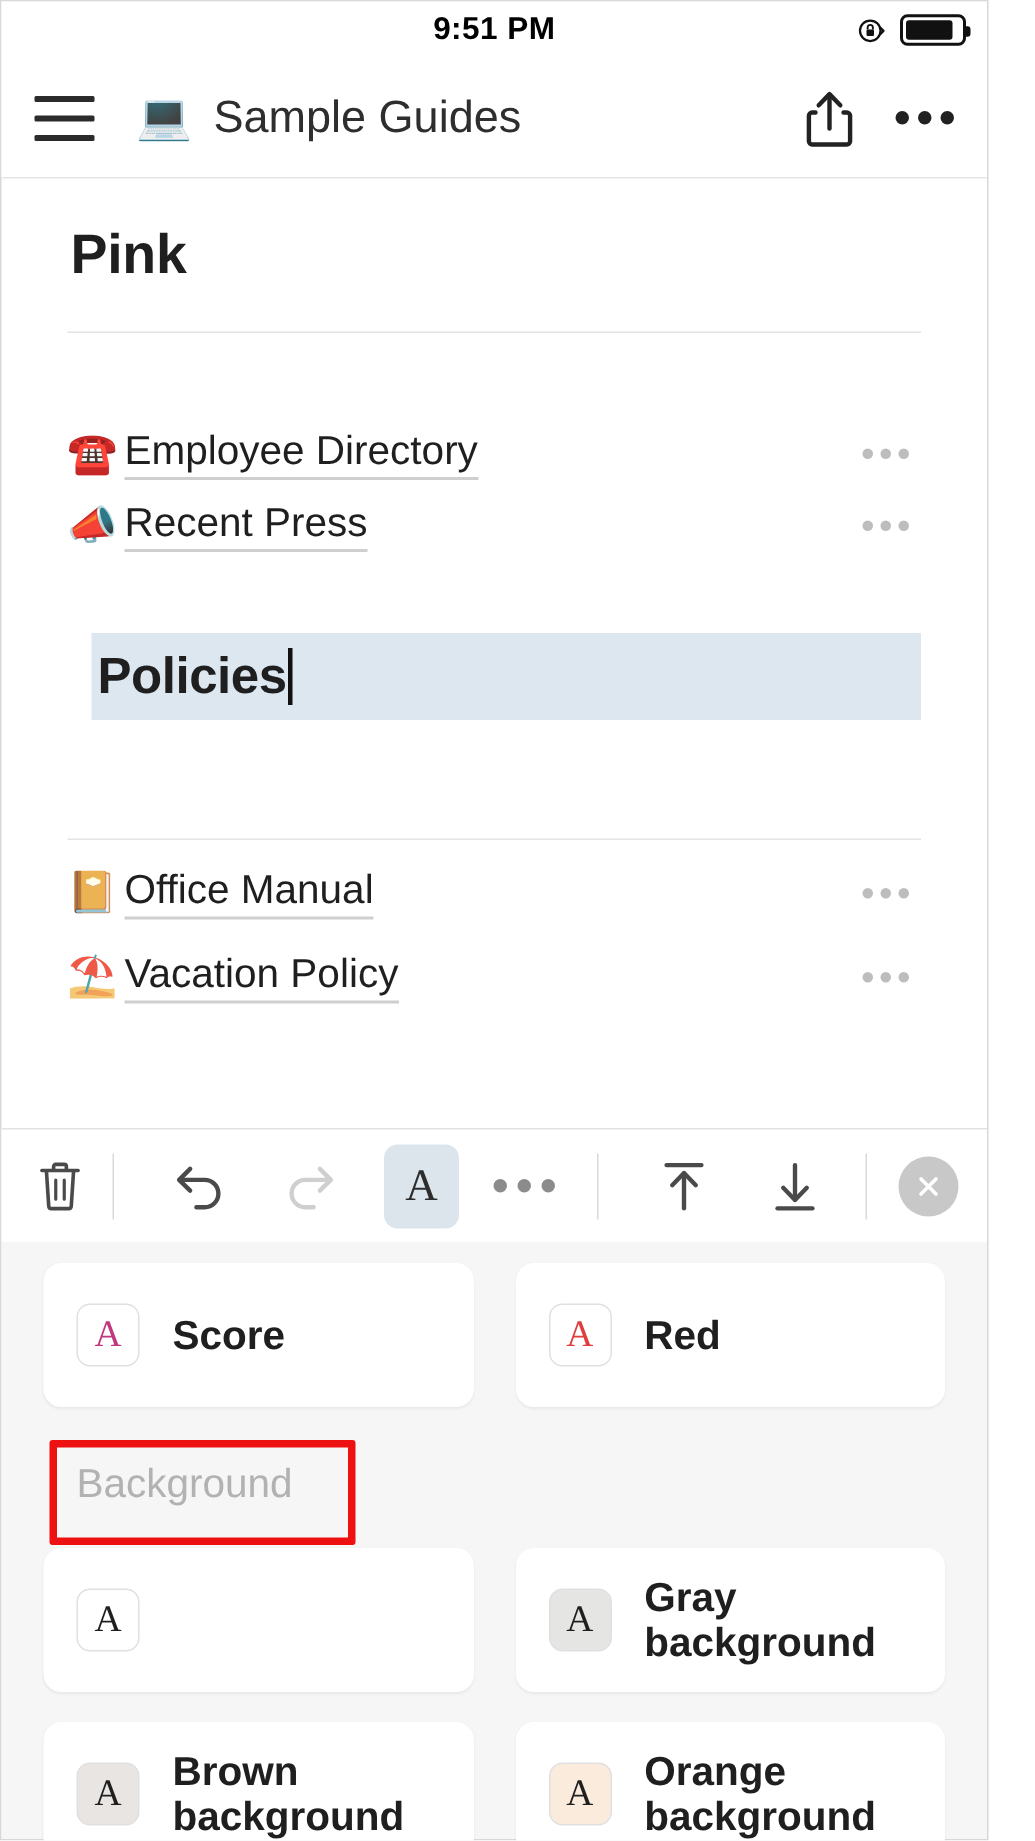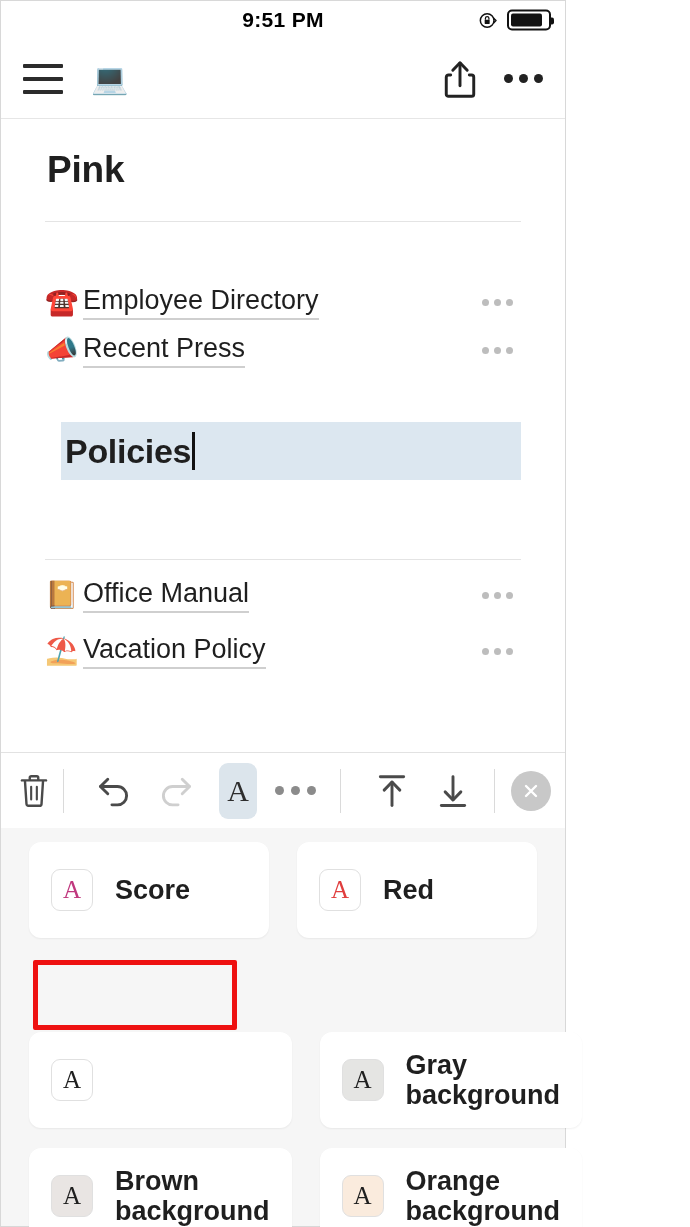--- a/index.html
+++ b/index.html
@@ -4,21 +4,21 @@
 <style>
   * { box-sizing: border-box; margin: 0; padding: 0; }
   html, body {
     width: 690px; height: 1227px;
     background: #ffffff;
     font-family: "Liberation Sans", sans-serif;
     overflow: hidden;
   }
   #app {
     position: relative;
-    width: 566px; height: 1227px;
+    width: 659px; height: 1227px;
     background: #ffffff;
     border: 1px solid #d8d8d8;
   }
 
   
   .statusbar {
     height: 38px;
     display: flex;
     align-items: center;
     justify-content: center;
@@ -242,20 +242,21 @@
     </div>
   </div>
 
   <div class="navbar">
     <div class="hamburger">
       <span></span>
         <span></span>
         <span></span>
     </div>
     <div class="doc-emoji">💻</div>
+    <div class="doc-title">Sample Guides</div>
     <div class="nav-right">
       <svg class="share-icon" viewBox="0 0 26 30">
         <path d="M6 12 H4.3 a1.6 1.6 0 0 0 -1.6 1.6 V26.4 A1.6 1.6 0 0 0 4.3 28 H21.7 a1.6 1.6 0 0 0 1.6 -1.6 V13.6 A1.6 1.6 0 0 0 21.7 12 H20" fill="none" stroke="#222" stroke-width="2.2" stroke-linecap="round"></path>
         <path d="M13 20 V3.2" fill="none" stroke="#222" stroke-width="2.2" stroke-linecap="round"></path>
         <path d="M7.6 8.4 L13 2.8 L18.4 8.4" fill="none" stroke="#222" stroke-width="2.2" stroke-linecap="round" stroke-linejoin="round"></path>
       </svg>
       <div class="nav-dots">
         <i></i>
           <i></i>
           <i></i>
@@ -396,20 +397,21 @@
         <div class="swatch" style="background:#ffffff;color:#c0387e">A</div>
         <div class="opt-label">Score</div>
       </div>
       <div class="opt-card">
         <div class="swatch" style="background:#ffffff;color:#e03e3e">A</div>
         <div class="opt-label">Red</div>
       </div>
     </div>
 
     <div class="section-head-wrap">
+      <div class="section-head">Background</div>
       <div class="redbox"></div>
     </div>
 
     <div class="opt-grid">
       <div class="opt-card">
         <div class="swatch" style="background:#ffffff;color:#1f1f1f">A</div>
       </div>
       <div class="opt-card">
         <div class="swatch" style="background:#e5e5e3;color:#1f1f1f">A</div>
         <div class="opt-label">Gray background</div>

